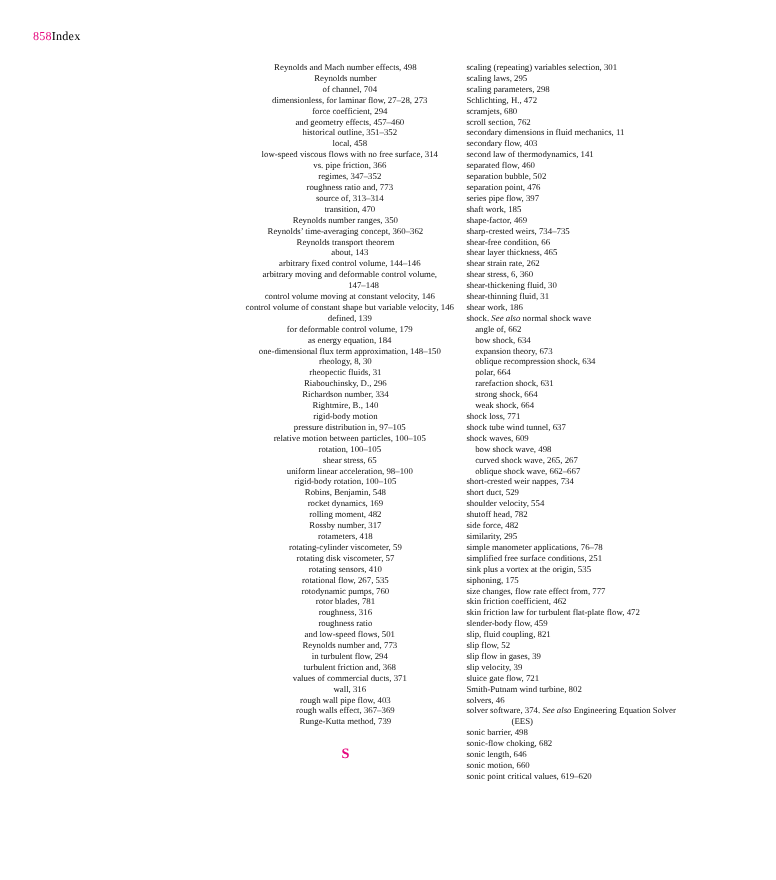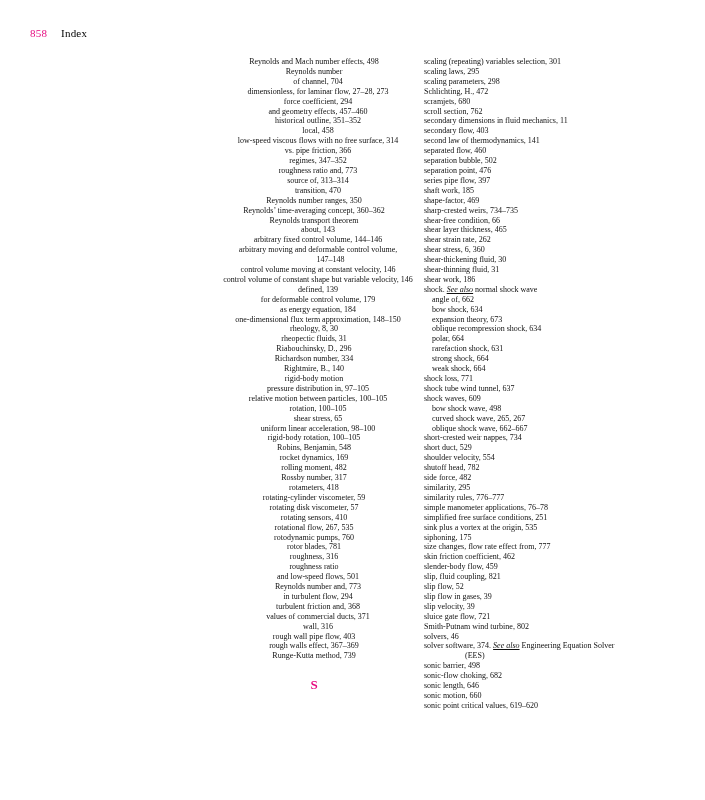--- a/index.html
+++ b/index.html
@@ -21,39 +21,39 @@
     top: 27px;
     font-size: 11px;
     letter-spacing: 0.2px;
   }
   .page-number {
     font-weight: normal;
     color: #e6097f;
   }
   .page-title {
     color: #000000;
-    margin-left: 14px;
+    margin-left: 0;
   }
   .col {
     position: absolute;
     top: 57px;
   }
   .col-left  { left: 205px; width: 218px; text-align: center; }
   .col-right { left: 424px; width: 281px; }
   .entry {
     font-size: 8px;
     line-height: 9.9px;
     white-space: nowrap;
     color: #111111;
   }
   .indent-0 { padding-left: 0; }
   .indent-1 { padding-left: 8px; }
   .indent-2 { padding-left: 33px; }
   .indent-3 { padding-left: 41px; }
-  .italic { font-style: italic; text-decoration: underline; }
+  .italic { font-style: italic; }
   .section-letter {
     font-size: 13px;
     font-weight: bold;
     color: #e6097f;
     margin-top: 17px;
     margin-bottom: 27px;
     line-height: 14px;
   }
 </style>
 </head>
@@ -169,27 +169,27 @@
       <div class="entry indent-0">shock waves, 609</div>
       <div class="entry indent-1">bow shock wave, 498</div>
       <div class="entry indent-1">curved shock wave, 265, 267</div>
       <div class="entry indent-1">oblique shock wave, 662–667</div>
       <div class="entry indent-0">short-crested weir nappes, 734</div>
       <div class="entry indent-0">short duct, 529</div>
       <div class="entry indent-0">shoulder velocity, 554</div>
       <div class="entry indent-0">shutoff head, 782</div>
       <div class="entry indent-0">side force, 482</div>
       <div class="entry indent-0">similarity, 295</div>
-      <div class="entry indent-0">similarity rules, 776–777</div>
       <div class="entry indent-0">simple manometer applications, 76–78</div>
       <div class="entry indent-0">simplified free surface conditions, 251</div>
       <div class="entry indent-0">sink plus a vortex at the origin, 535</div>
       <div class="entry indent-0">siphoning, 175</div>
       <div class="entry indent-0">size changes, flow rate effect from, 777</div>
       <div class="entry indent-0">skin friction coefficient, 462</div>
+      <div class="entry indent-0">skin friction law for turbulent flat-plate flow, 472</div>
       <div class="entry indent-0">slender-body flow, 459</div>
       <div class="entry indent-0">slip, fluid coupling, 821</div>
       <div class="entry indent-0">slip flow, 52</div>
       <div class="entry indent-0">slip flow in gases, 39</div>
       <div class="entry indent-0">slip velocity, 39</div>
       <div class="entry indent-0">sluice gate flow, 721</div>
       <div class="entry indent-0">Smith-Putnam wind turbine, 802</div>
       <div class="entry indent-0">solvers, 46</div>
       <div class="entry indent-0"><span>solver software, 374. </span><span class="italic">See also</span><span> Engineering Equation Solver</span></div>
       <div class="entry indent-3">(EES)</div>

